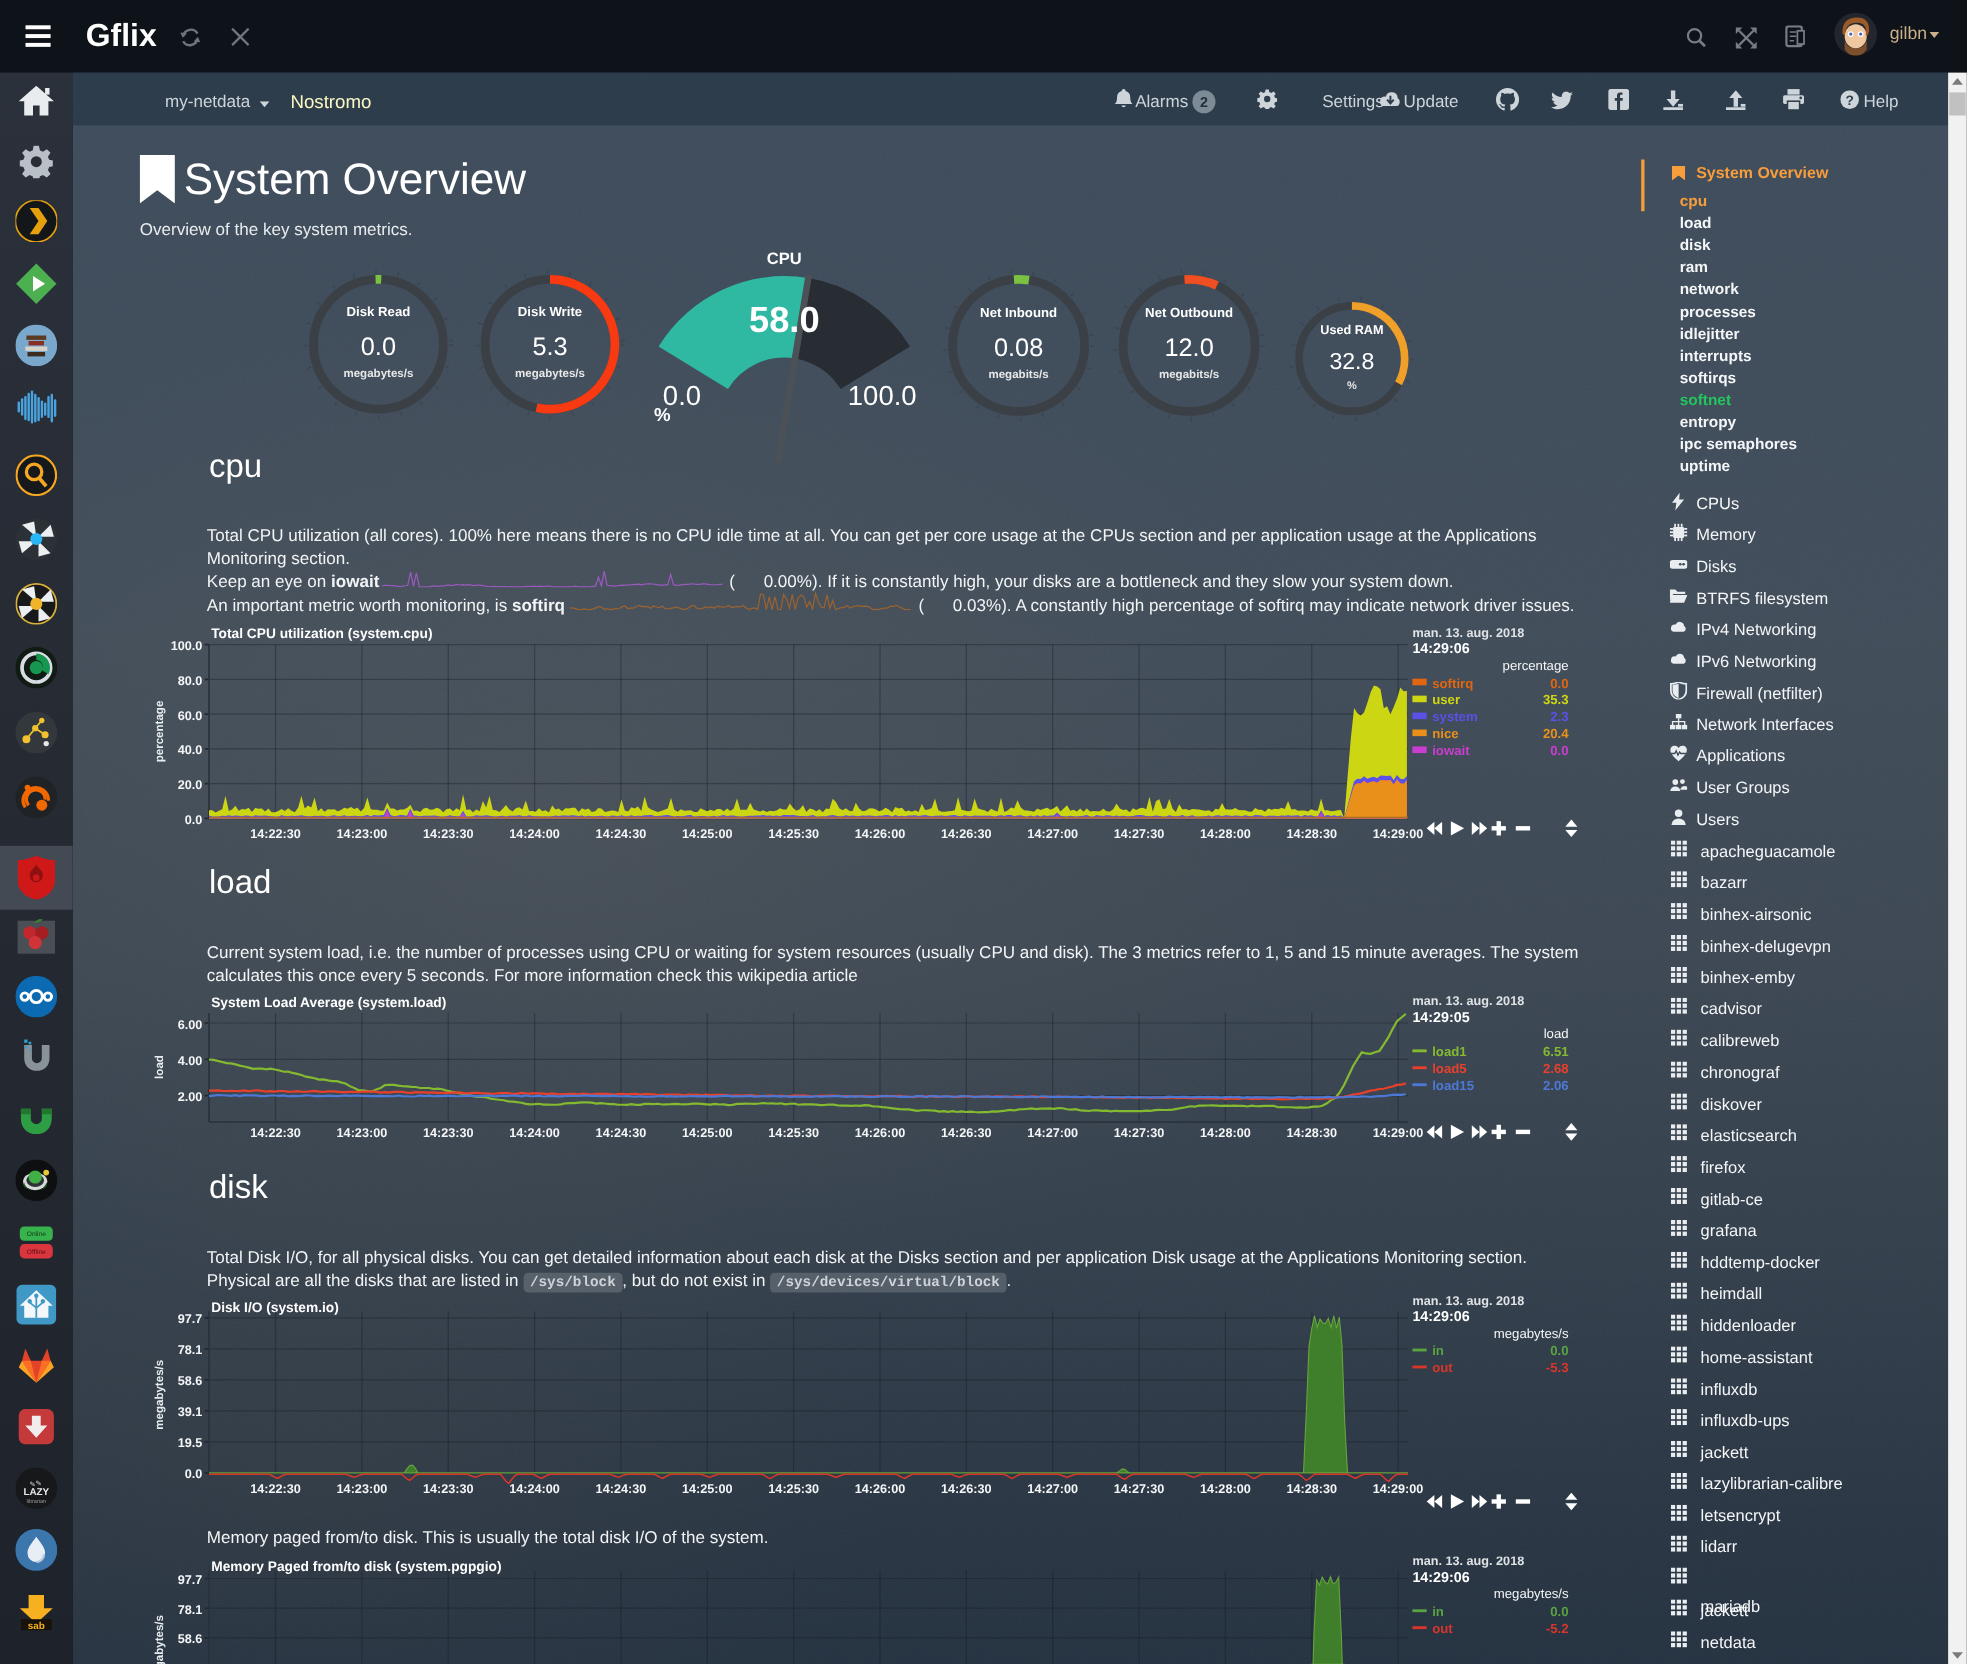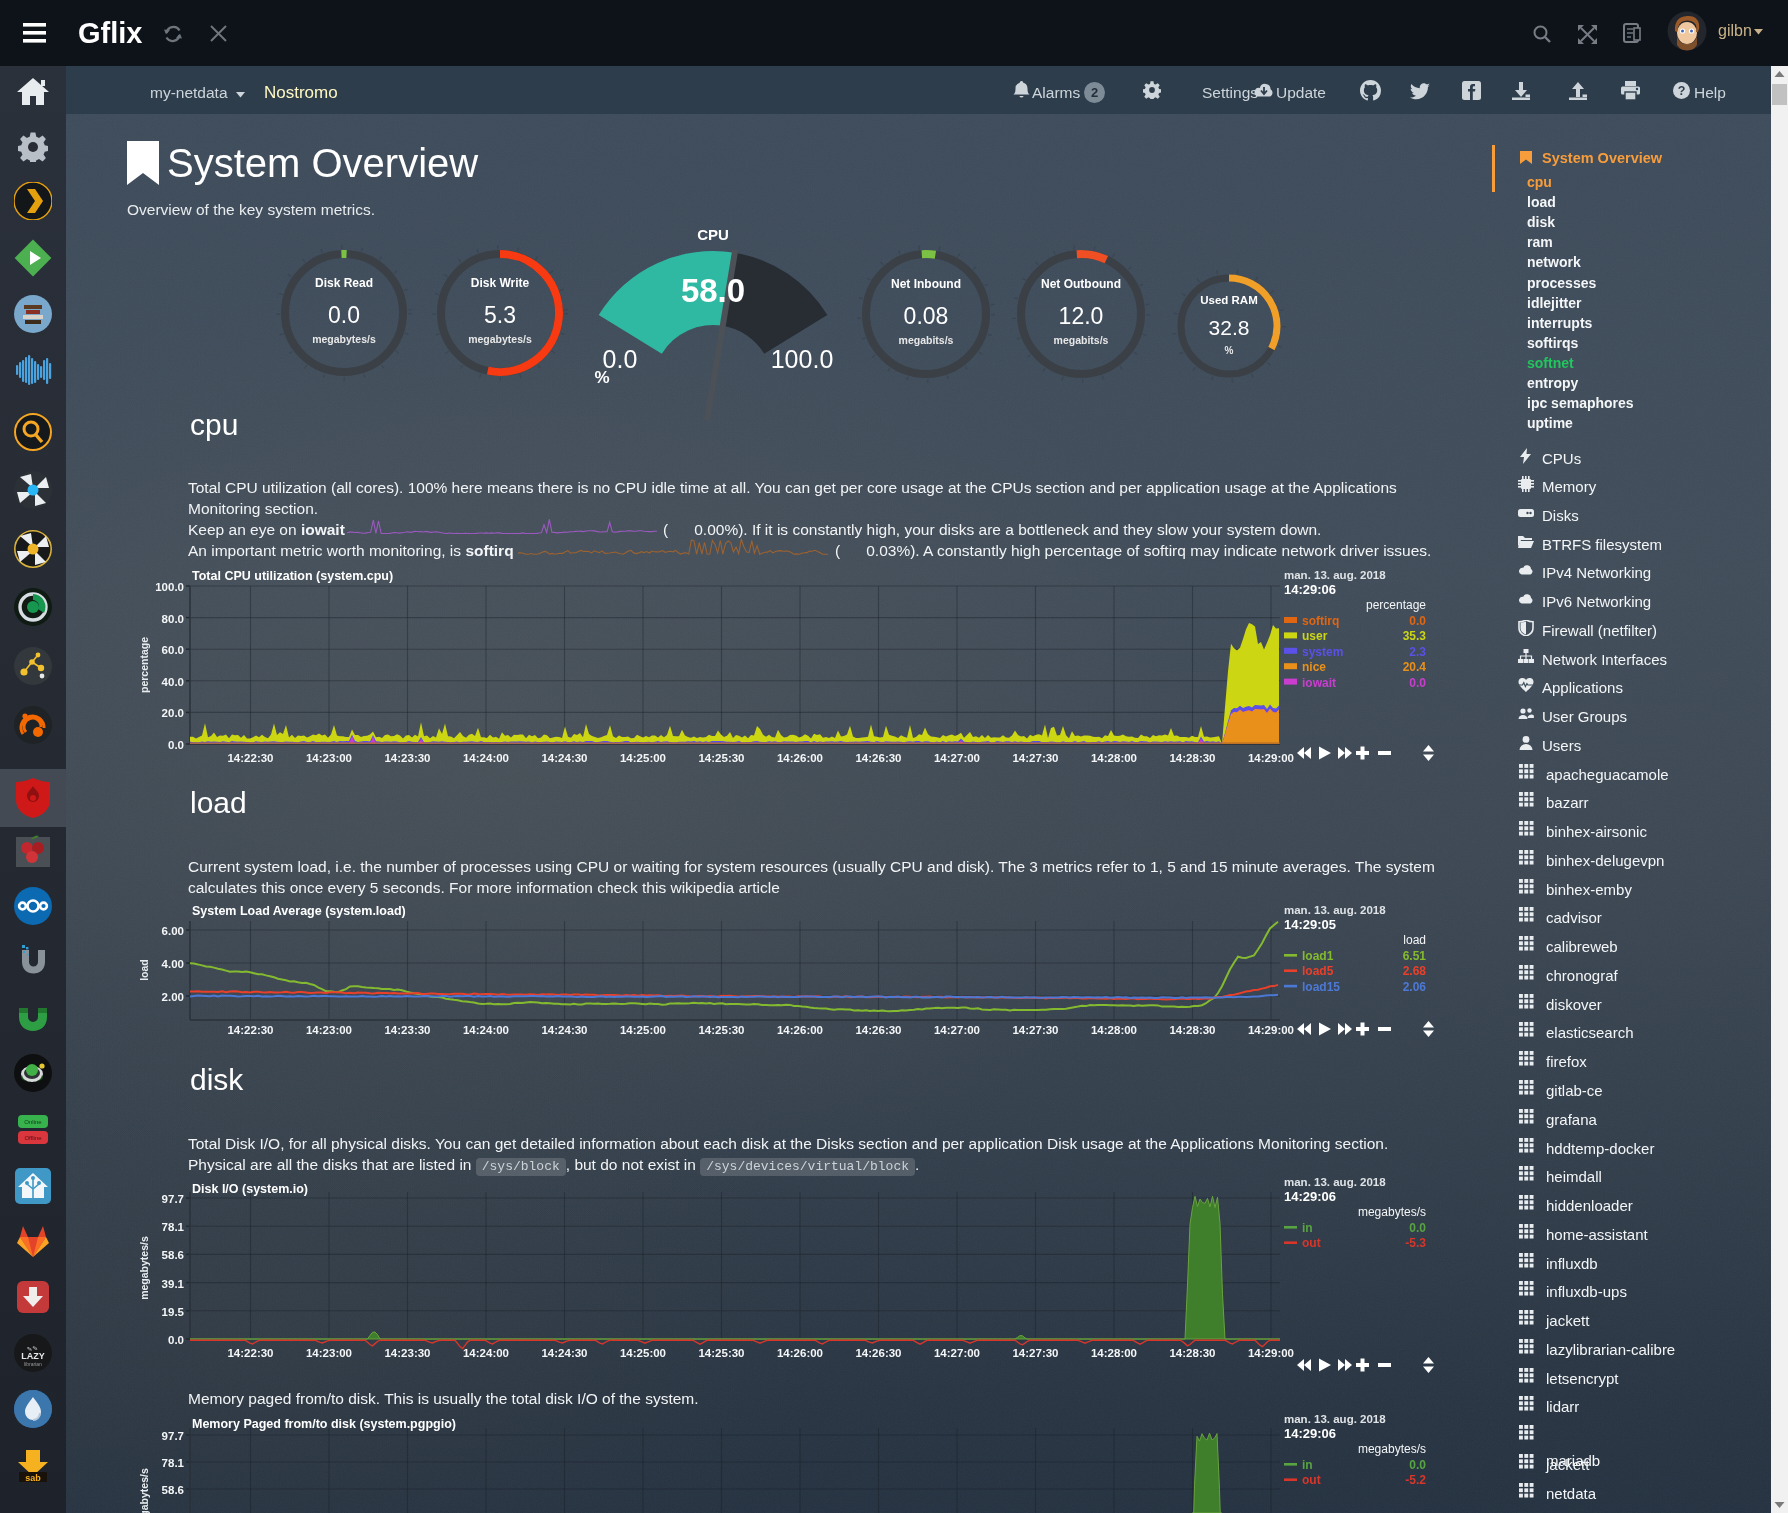--- a/index.html
+++ b/index.html
@@ -10,21 +10,21 @@
 #mainbg{position:absolute;left:66px;top:66px;width:1705px;height:1447px;
  background:
  radial-gradient(1100px 750px at 26% 47%, rgba(118,114,100,0.17), rgba(0,0,0,0) 65%),
  radial-gradient(900px 600px at 12% 88%, rgba(110,104,88,0.10), rgba(0,0,0,0) 60%),
  linear-gradient(180deg,#3d4b5b 0%,#404c59 35%,#3c4753 55%,#323e4b 75%,#283442 92%,#243140 100%);}
 #navbar{position:absolute;left:66px;top:66px;width:1705px;height:48px;background:#2e3d4c;}
 #scrollbar{position:absolute;left:1771px;top:66px;width:17px;height:1447px;background:#f1f1f1;}
 .navtxt{color:#cdd5da;font-size:15.5px;}
 svg{display:block}
 .code{font-family:"Liberation Mono",monospace;font-size:13px;color:#cdd3d8;
- background:rgba(255,255,255,0.16);border-radius:4px;padding:1px 6px 2px 6px;}
+ background:rgba(255,255,255,0.16);border-radius:4px;padding:1px 6px 2px 6px;font-weight:bold;}
 </style></head><body>
 <div id="mainbg"></div>
 
 <svg class="abs" style="left:66px;top:66px;opacity:0.05" width="1705" height="1447">
 <filter id="nz">
       <feTurbulence type="fractalNoise" baseFrequency="0.9" numOctaves="2"></feTurbulence>
 <feColorMatrix type="saturate" values="0"></feColorMatrix>
     </filter>
 <rect width="1705" height="1447" filter="url(#nz)"></rect>
   </svg>

